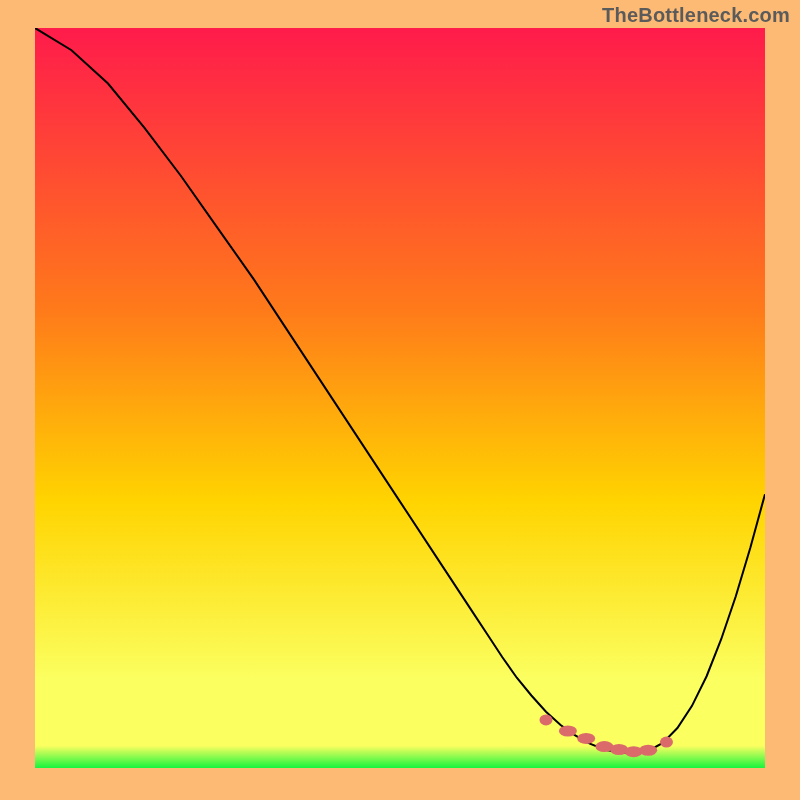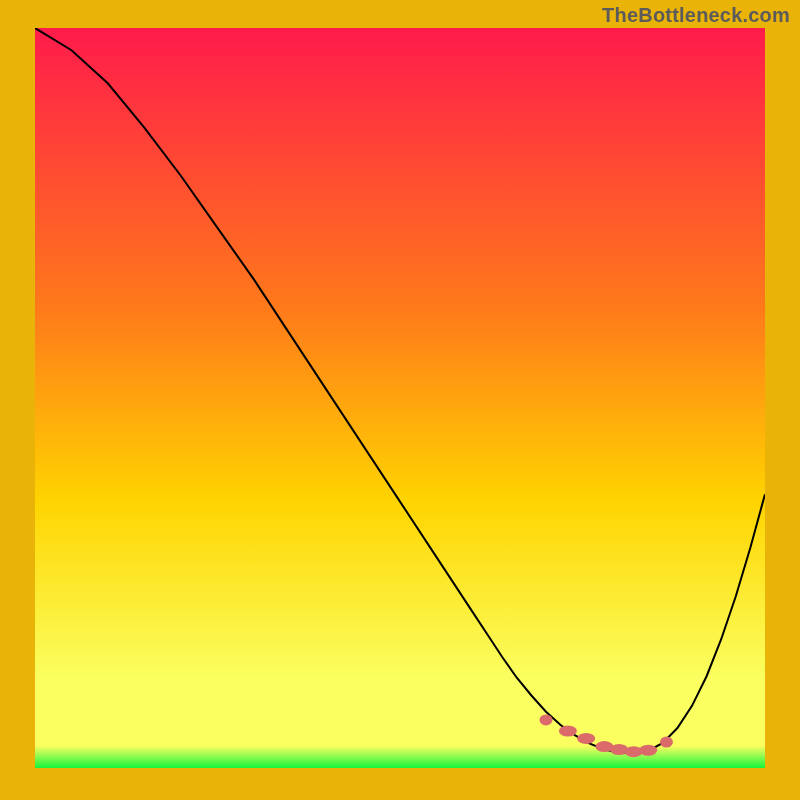--- a/index.html
+++ b/index.html
@@ -8,21 +8,21 @@
     width: 800px;
     height: 800px;
     background: #000;
     font-family: Arial, Helvetica, sans-serif;
     overflow: hidden;
   }
   .outer {
     position: relative;
     width: 800px;
     height: 800px;
-    background: #eab308;
+    background: #fdba74;
   }
   .watermark {
     position: absolute;
     top: 4px;
     right: 10px;
     font-size: 20px;
     font-weight: 600;
     color: #5b5b5b;
     letter-spacing: 0.2px;
     z-index: 10;

